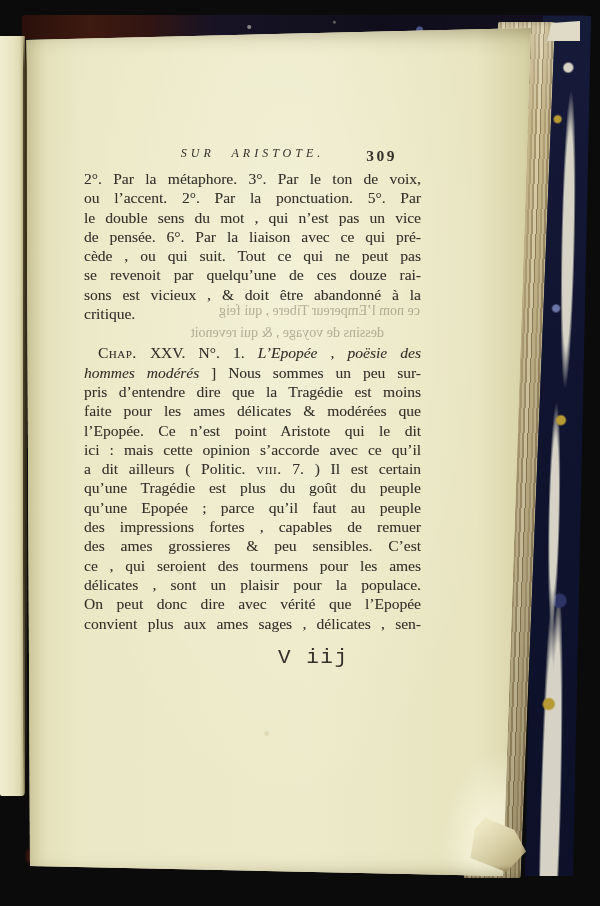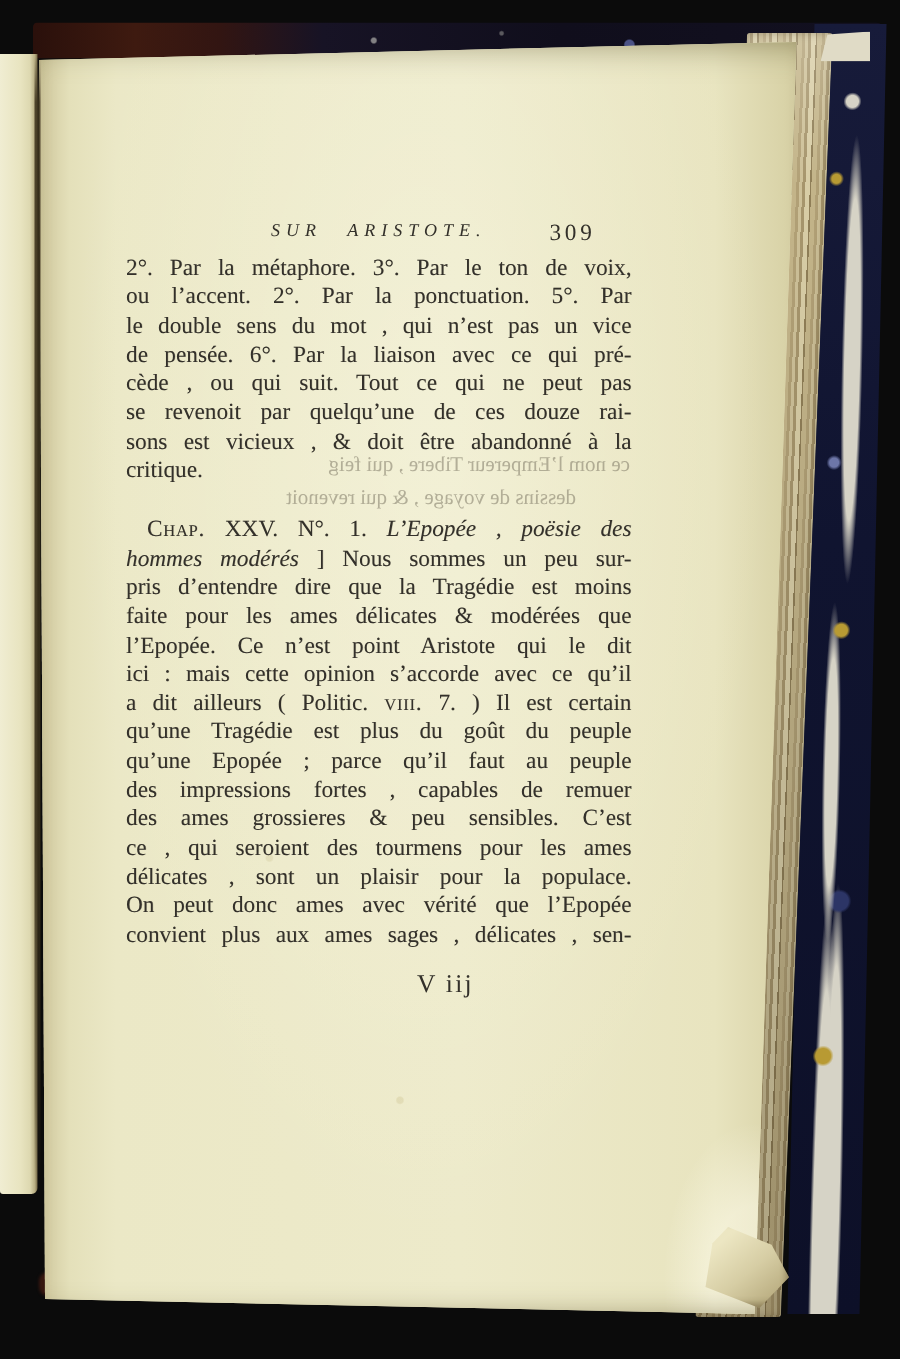--- a/index.html
+++ b/index.html
@@ -64,35 +64,35 @@
       radial-gradient(circle at 30% 64%, rgba(150,130,60,.12) 0 2px, transparent 3px),
       radial-gradient(ellipse at 50% 30%, rgba(255,255,242,.3), transparent 65%),
       linear-gradient(90deg,#cfc79c 0%,#e4e0ba 4%,#ebe8c6 10%,#edeaca 55%,#e8e4bf 88%,#d9d3a8 97%,#cdc59a 100%);
     background-color:var(--page_paper,#e9e5c1);
     box-shadow:inset 0 16px 22px -14px rgba(95,85,45,.55), inset 0 -14px 18px -12px rgba(100,88,45,.5);}
 
   
   .running-header{position:absolute;left:58px;top:118px;width:337px;height:20px;color:var(--ink,#33302a);}
   .running-title{position:absolute;left:0;right:0;text-align:center;font-style:italic;
     font-size:12px;letter-spacing:4px;word-spacing:10px;}
-  .page-number{position:absolute;right:24px;top:1px;font-size:15.5px;letter-spacing:2.5px;}
+  .page-number{position:absolute;right:24px;top:1px;font-size:15.5px;letter-spacing:2.5px;font-weight:bold;}
 
   .body-text{position:absolute;left:58px;top:141px;width:337px;
     font-size:15.5px;line-height:19.3px;color:var(--ink,#33302a);
     text-shadow:.3px .3px 0 rgba(60,55,45,.25);}
   .line{white-space:nowrap;text-align:justify;text-align-last:justify;}
   .line.nojust{text-align-last:left;}
   .para.indent .line:first-child{text-indent:14px;}
   .para + .para{margin-top:20px;}
   .seg-n{font-style:normal;}
   .seg-i{font-style:italic;}
   .seg-sc{font-variant:small-caps;letter-spacing:.5px;}
 
-  .signature{position:absolute;left:252px;top:618px;font-size:17px;letter-spacing:1.5px;
-    color:var(--ink,#33302a);}
+  .signature{position:absolute;left:252px;top:618px;font-size:21px;letter-spacing:1.5px;
+    color:var(--ink,#33302a);font-family:Liberation Mono, monospace;}
 
   
   .bleedthrough{position:absolute;left:124px;top:272px;width:270px;z-index:0;
     transform:scaleX(-1);color:rgba(115,110,92,.5);font-size:14px;line-height:21.5px;
     filter:blur(.4px);}
   .bleed-line{white-space:nowrap;}
   .bleed-line:nth-child(2){text-indent:36px;}
 
   
   .dogear{position:absolute;left:468px;top:818px;width:58px;height:54px;z-index:7;
@@ -139,21 +139,21 @@
           <div class="line"><span class="seg-n">faite pour les ames délicates &amp; modérées que</span></div>
           <div class="line"><span class="seg-n">l’Epopée. Ce n’est point Aristote qui le dit</span></div>
           <div class="line"><span class="seg-n">ici : mais cette opinion s’accorde avec ce qu’il</span></div>
           <div class="line"><span class="seg-n">a dit ailleurs ( Politic. </span><span class="seg-sc">viii.</span><span class="seg-n"> 7. ) Il est certain</span></div>
           <div class="line"><span class="seg-n">qu’une Tragédie est plus du goût du peuple</span></div>
           <div class="line"><span class="seg-n">qu’une Epopée ; parce qu’il faut au peuple</span></div>
           <div class="line"><span class="seg-n">des impressions fortes , capables de remuer</span></div>
           <div class="line"><span class="seg-n">des ames grossieres &amp; peu sensibles. C’est</span></div>
           <div class="line"><span class="seg-n">ce , qui seroient des tourmens pour les ames</span></div>
           <div class="line"><span class="seg-n">délicates , sont un plaisir pour la populace.</span></div>
-          <div class="line"><span class="seg-n">On peut donc ames avec vérité que l’Epopée</span></div>
+          <div class="line"><span class="seg-n">On peut donc dire avec vérité que l’Epopée</span></div>
           <div class="line"><span class="seg-n">convient plus aux ames sages , délicates , sen-</span></div>
         </div>
       </div>
 
     <div class="signature">V iij</div>
   </div>
 
   <div class="gutter"></div>
   <div class="corner-wedge"></div>
   <div class="dogear"></div>

